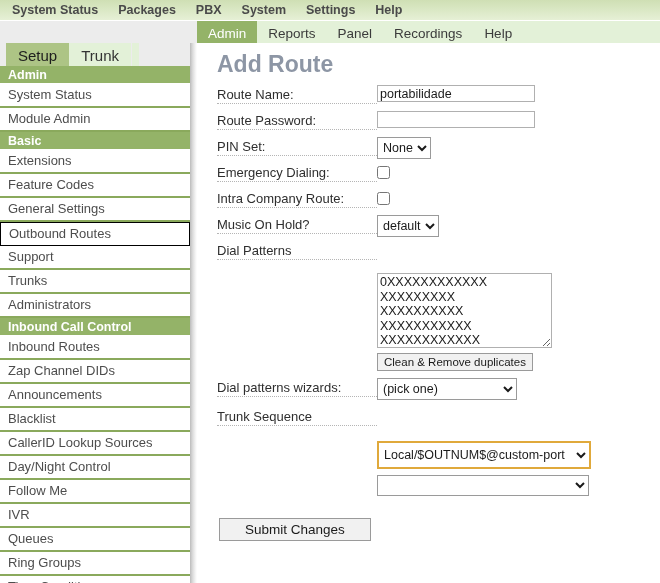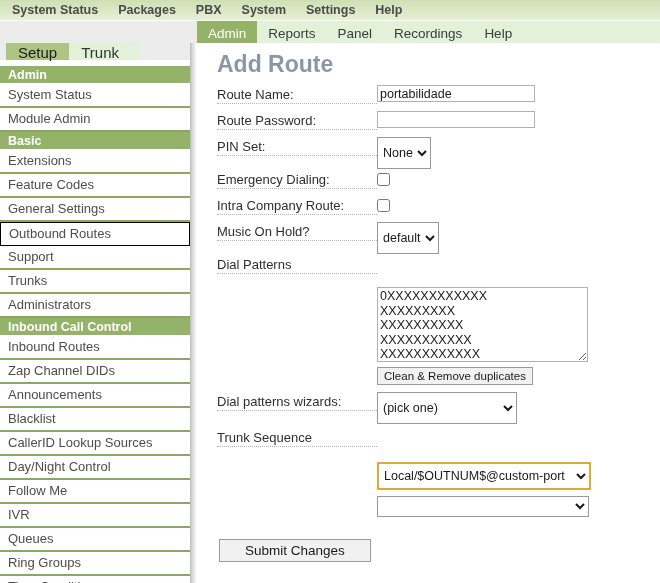--- a/index.html
+++ b/index.html
@@ -70,21 +70,21 @@
     height: 22px;
     background: #ececec;
   }
 
   
   #subtabs {
     position: absolute;
     left: 0;
     top: 43px;
     width: 197px;
-    height: 17px;
+    height: 23px;
     background: #ececec;
     display: flex;
     align-items: stretch;
     padding-left: 6px;
     box-sizing: border-box;
   }
   .sub-tab {
     font-size: 15px;
     color: #333333;
     padding: 1px 12px 0 12px;
@@ -214,31 +214,31 @@
     height: 13px;
     margin: 3px 0 0 0;
     vertical-align: top;
   }
   select {
     font-family: "Liberation Sans", sans-serif;
     font-size: 12.5px;
     color: #1a1a1a;
     border: 1px solid #9a9a9a;
     background: #ffffff;
-    height: 32px;
+    height: 22px;
     padding: 0 1px;
     box-sizing: border-box;
   }
   select.focusring {
     border: 2px solid #e0a93b;
     outline: none;
   }
 
   textarea {
-    width: 211px;
+    width: 175px;
     height: 75px;
     border: 1px solid #b0b0b0;
     font-family: "Liberation Sans", sans-serif;
     font-size: 12.5px;
     color: #1a1a1a;
     padding: 1px 2px;
     box-sizing: border-box;
     resize: both;
     line-height: 14.5px;
     overflow-y: scroll;

